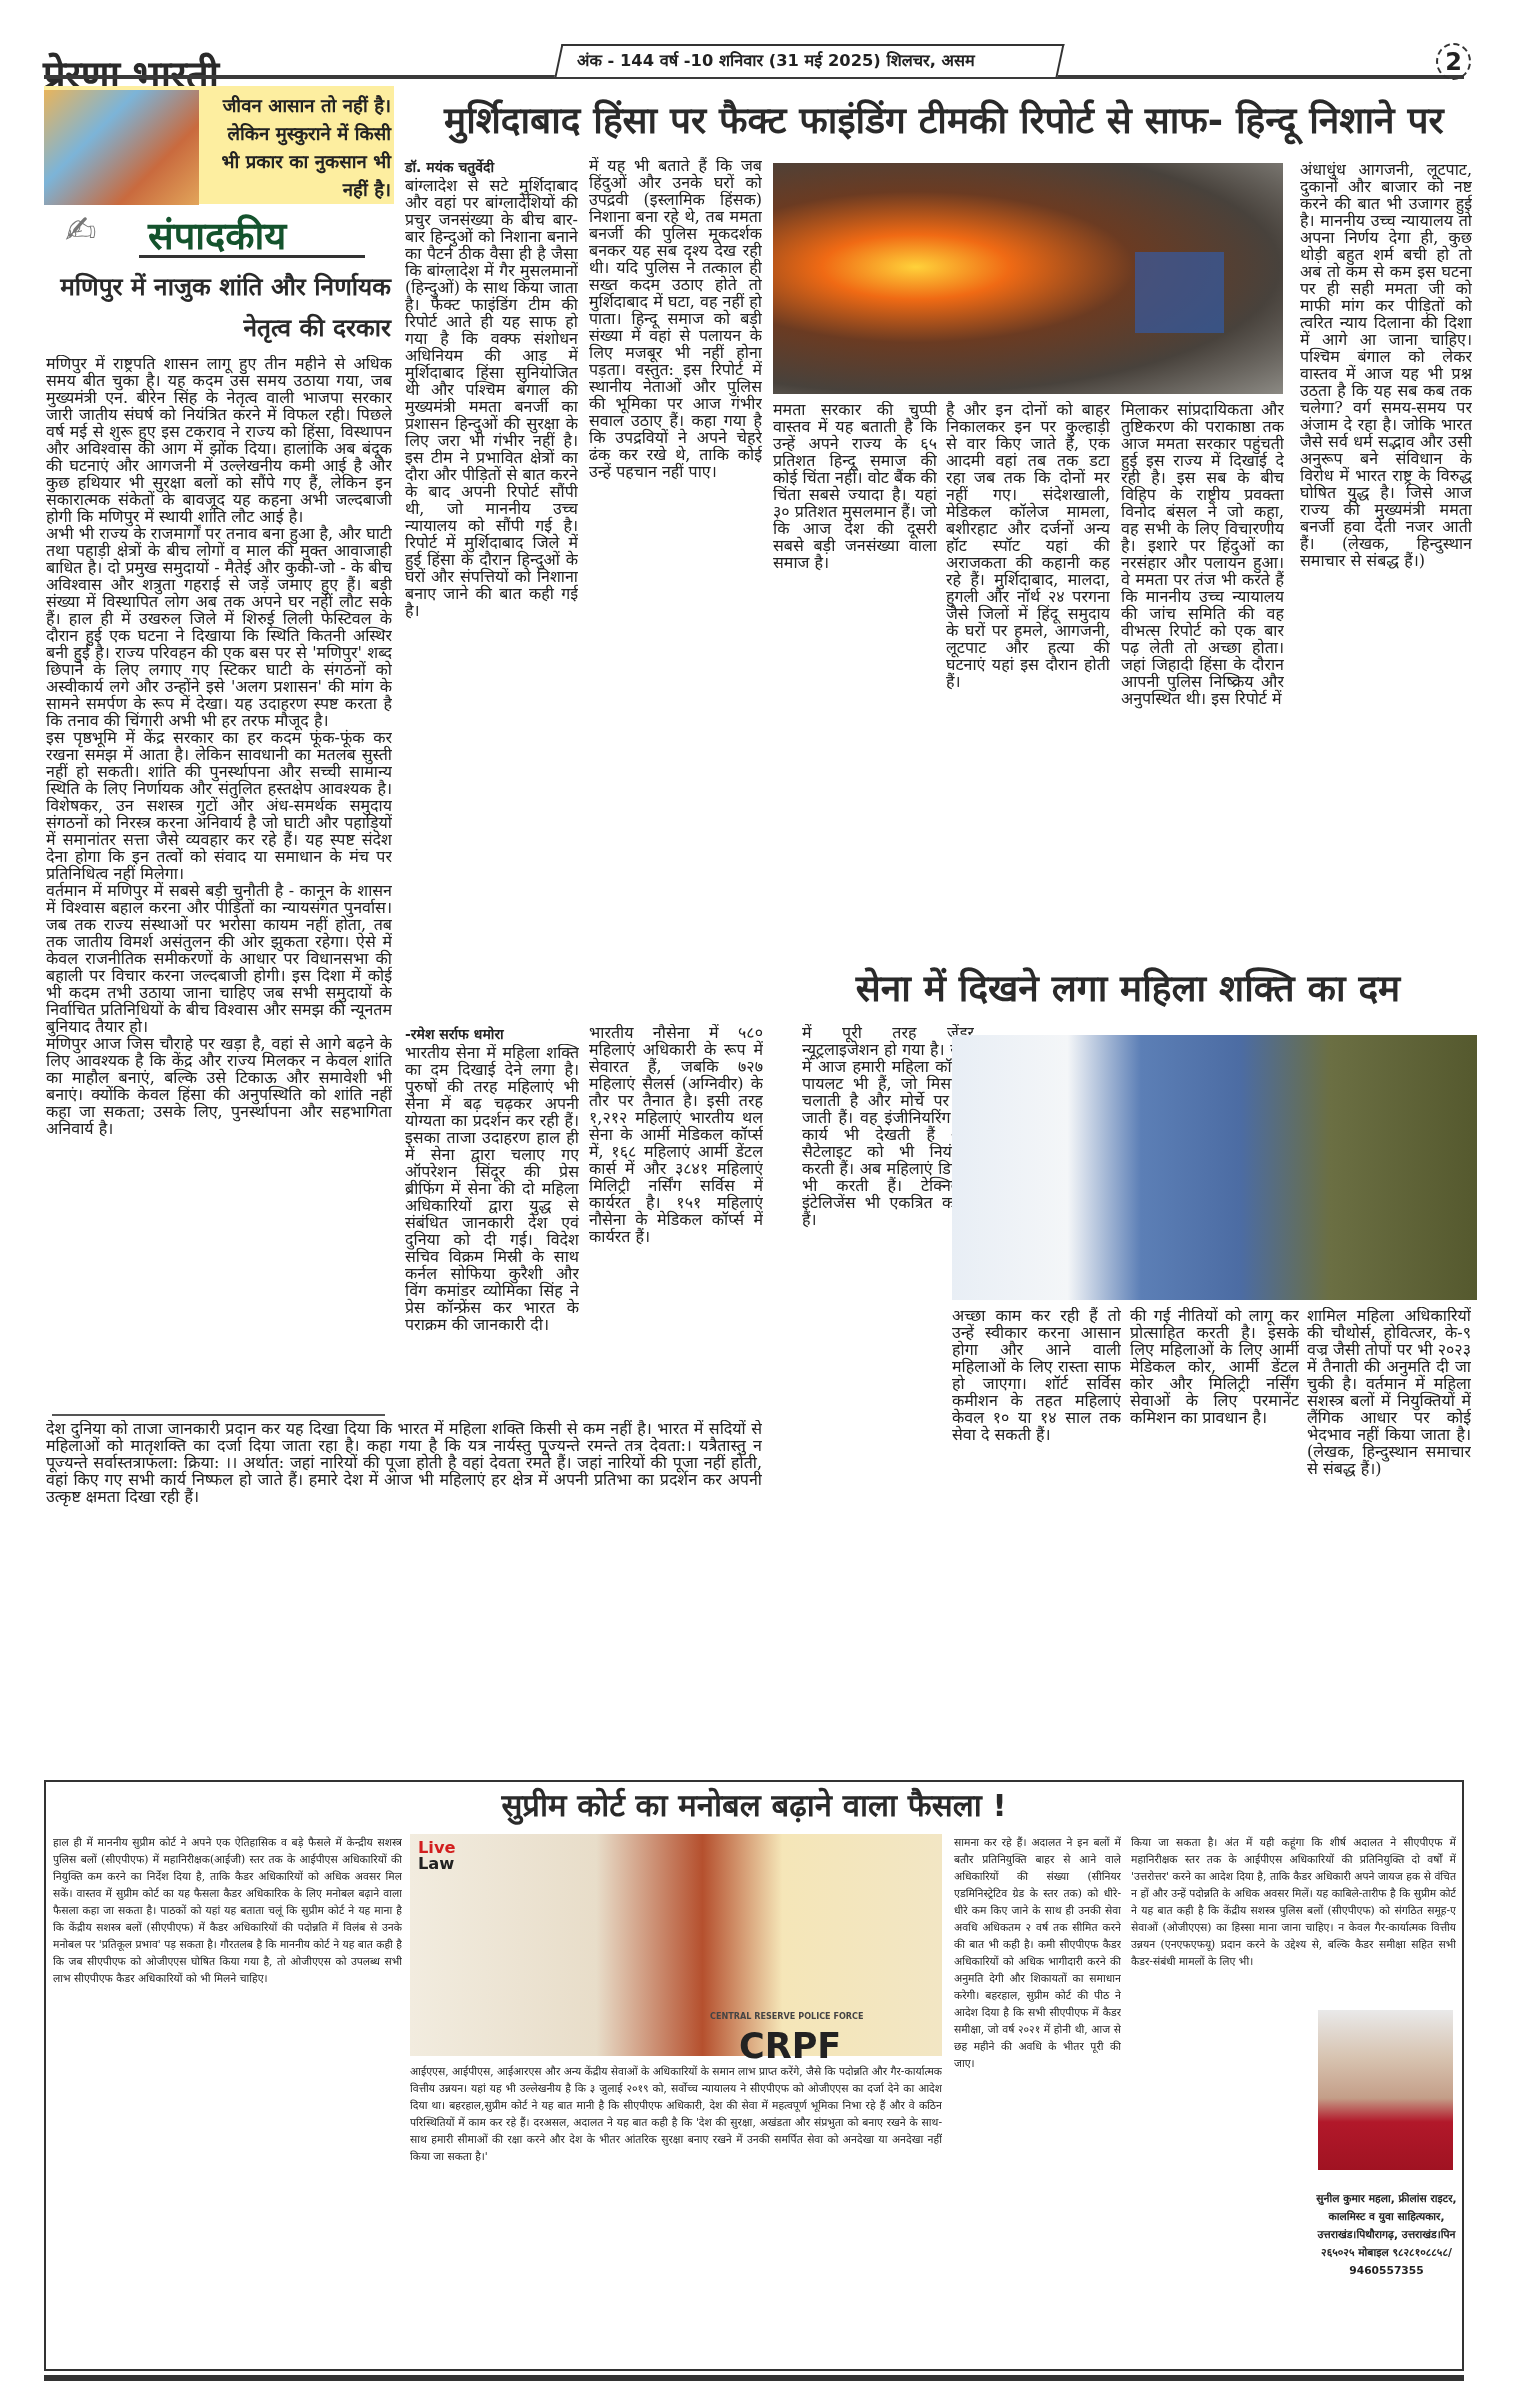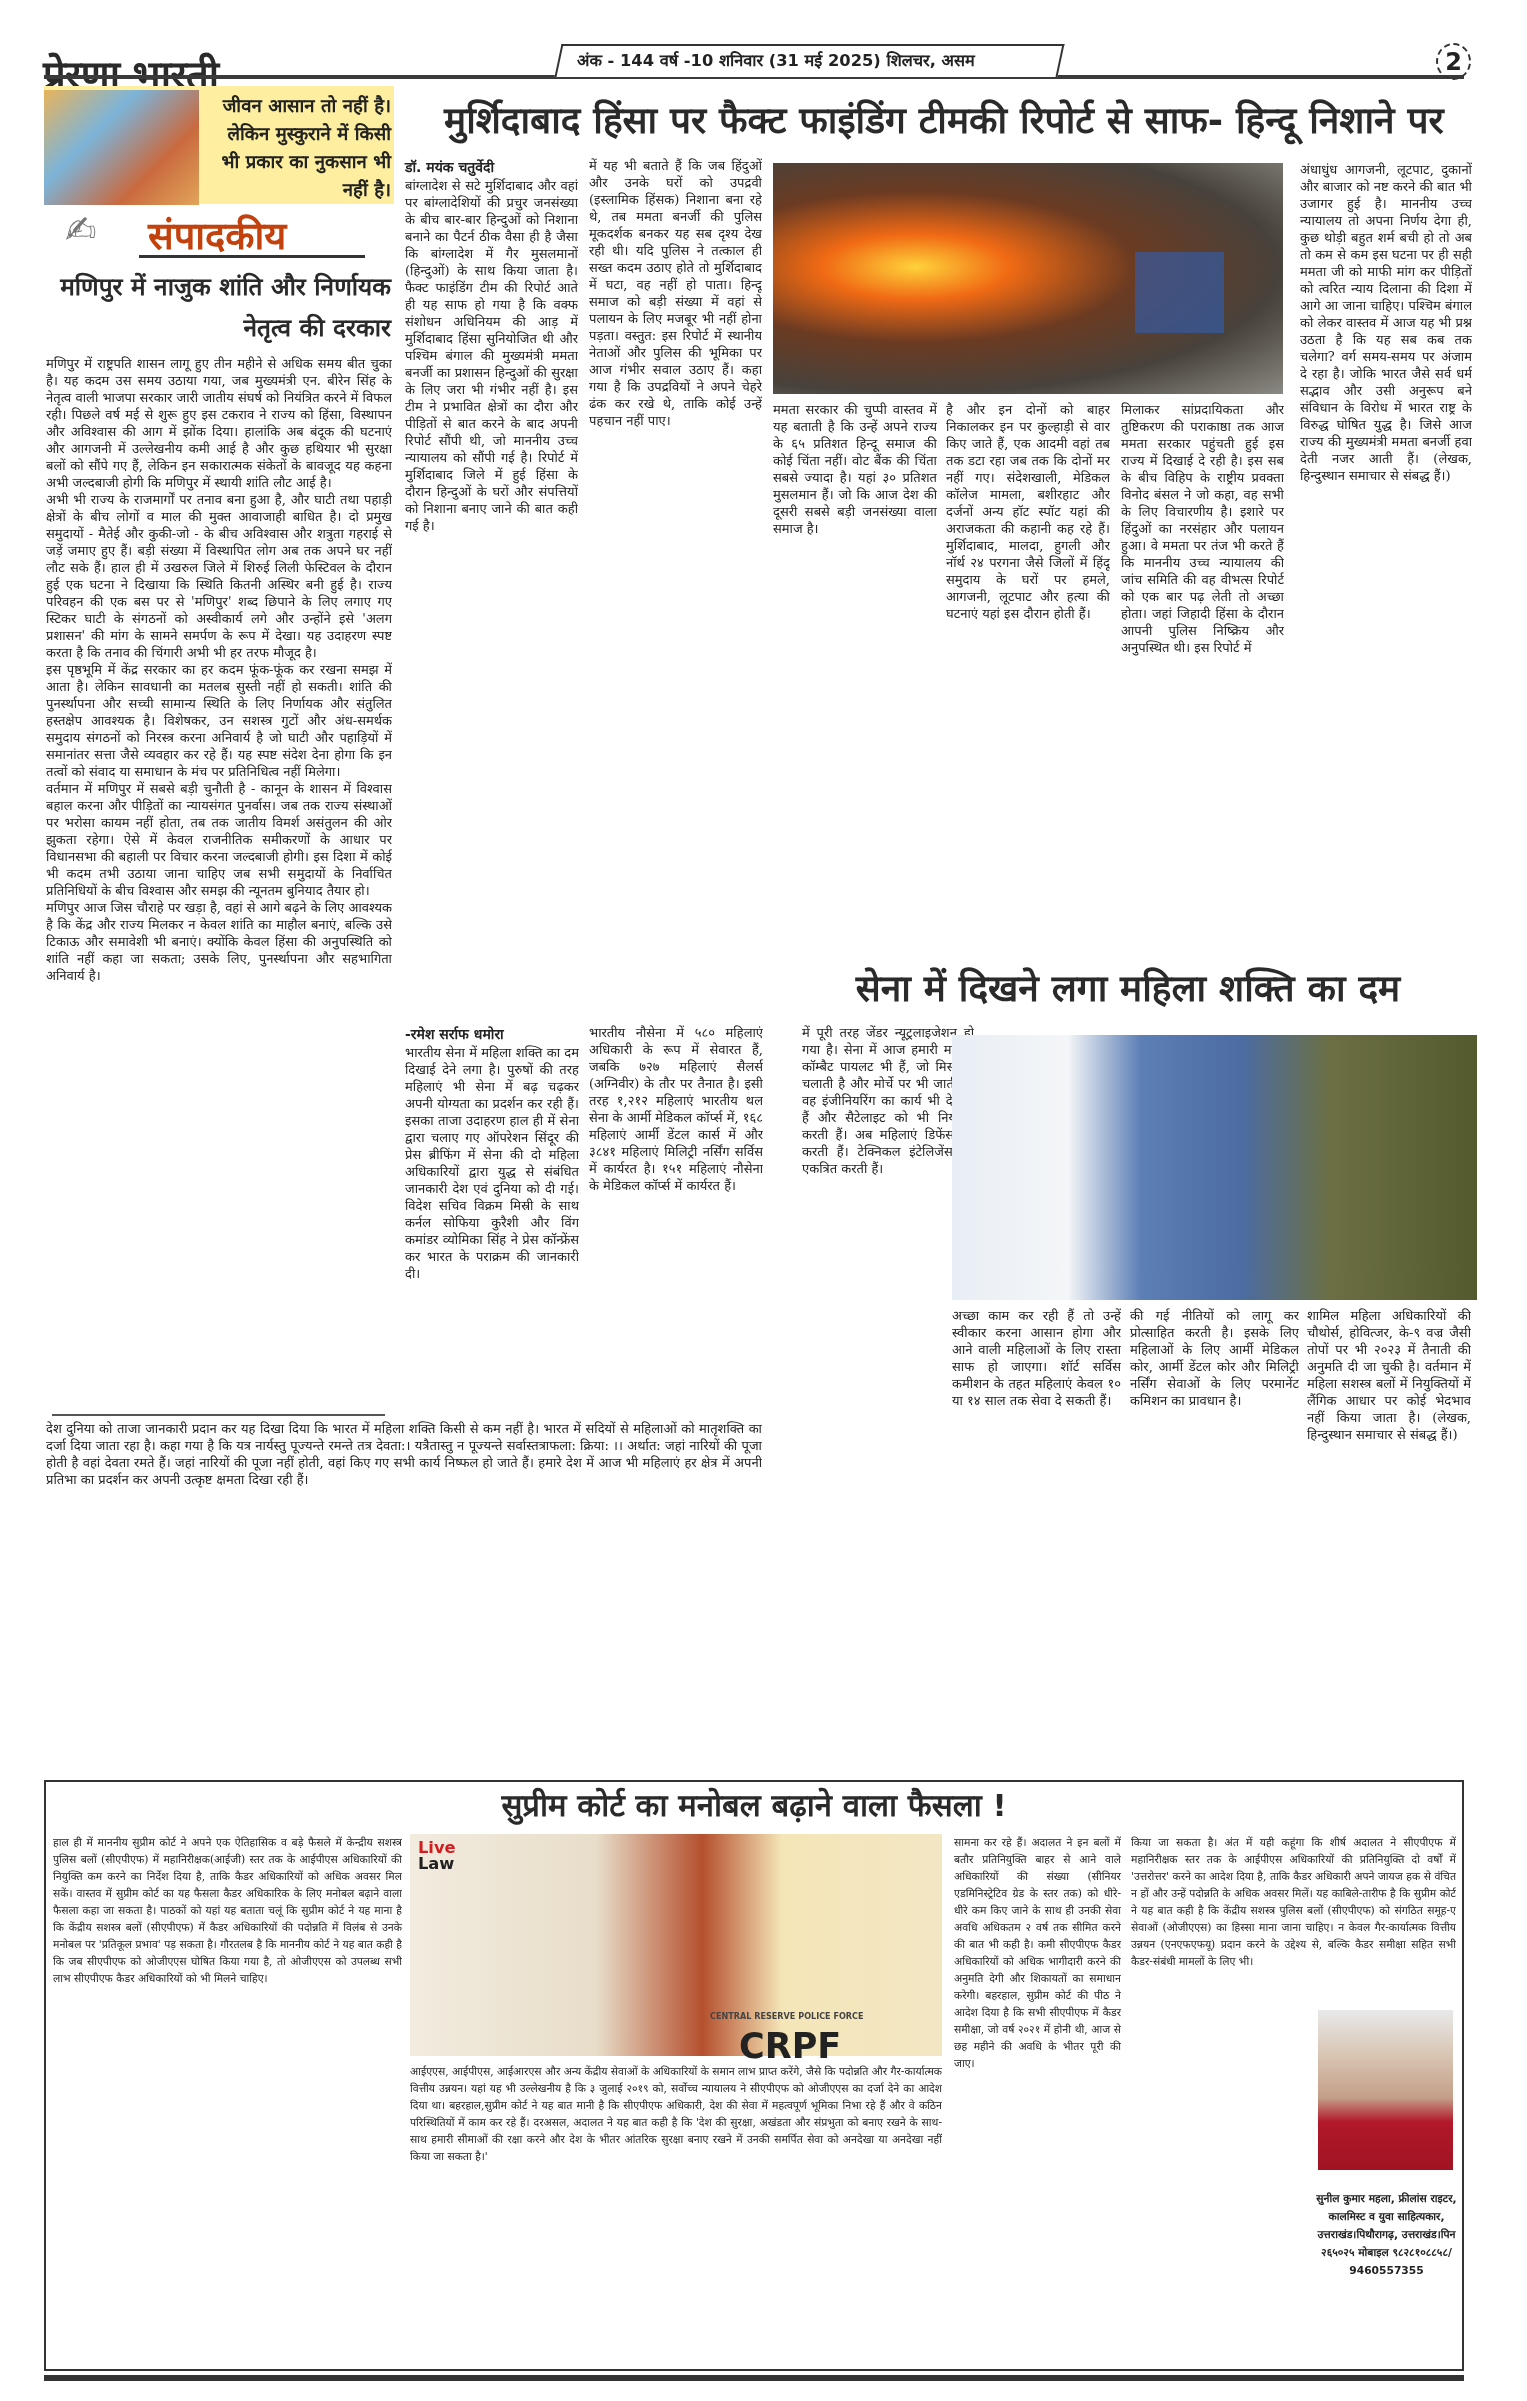--- a/index.html
+++ b/index.html
@@ -7,24 +7,24 @@
   .abs { position: absolute; }
   .masthead-title { left: 43px; top: 46px; font-size: 40px; font-weight: bold; color: #2a2a2a; font-family: "DejaVu Serif", serif; letter-spacing: -0.7px; }
   .masthead-rule { left: 44px; top: 75px; width: 1420px; height: 4.4px; background: #3a3a3a; }
   .issue-box { left: 558px; top: 44px; width: 503px; height: 33px; border: 2.2px solid #333; border-bottom: none; background: #fff; transform: skewX(-12deg); }
   .issue-text { left: 577px; top: 49px; font-size: 16.3px; font-weight: bold; color: #222; }
   .page-num { left: 1436px; top: 43px; width: 35px; height: 37px; border: 2.2px dashed #333; border-radius: 50%; display: flex; align-items: center; justify-content: center; font-size: 24px; font-weight: bold; }
   .quote-box { left: 44px; top: 86px; width: 350px; height: 118px; background: #fdeea0; }
   .quote-img { left: 44px; top: 90px; width: 155px; height: 115px; background: linear-gradient(135deg,#e8b45c 0%,#7cb4d8 35%,#c96a3e 70%,#e2a55a 100%); }
   .quote-text { left: 208px; top: 92px; width: 183px; font-size: 18.5px; font-weight: bold; line-height: 28px; text-align: right; color: #222; }
   .edit-hand { left: 65px; top: 208px; width: 74px; height: 44px; font-size: 38px; color: #777; }
-  .edit-label { left: 148px; top: 208px; font-size: 38px; font-weight: bold; color: #c2410c; }
+  .edit-label { left: 148px; top: 208px; font-size: 38px; font-weight: bold; color: #14532d; }
   .edit-rule { left: 139px; top: 255px; width: 226px; height: 3px; background: #333; }
   .edit-headline { left: 44px; top: 266px; width: 347px; font-size: 24.4px; font-weight: bold; text-align: right; line-height: 41px; color: #2a2a2a; }
-  .col-text { font-size: 13px; line-height: 17px; text-align: justify; color: #222; font-family: "DejaVu Serif", serif; }
+  .col-text { font-size: 16px; line-height: 17px; text-align: justify; color: #222; font-family: "DejaVu Serif", serif; }
   .main-headline { left: 444px; top: 93px; width: 1028px; font-size: 37px; font-weight: bold; color: #2a2a2a; white-space: nowrap; }
   .byline { font-size: 14px; font-weight: bold; color: #222; }
   .photo-fire { left: 773px; top: 163px; width: 510px; height: 231px; background: radial-gradient(ellipse at 28% 45%, #ffd23a 0%, #f06a14 18%, #6b3b22 42%, #48423c 70%, #8c8a84 100%); }
   .photo-fire::after { content: ""; position: absolute; right: 59px; top: 89px; width: 89px; height: 81px; background: #2f5fb5; opacity: .6; }
   .sec-headline { left: 784px; top: 961px; width: 688px; font-size: 37px; font-weight: bold; color: #2a2a2a; text-align: center; white-space: nowrap; }
   .photo-women { left: 952px; top: 1035px; width: 525px; height: 265px; background: linear-gradient(90deg,#e8eef5 0%,#f4f6f8 22%,#5c7fb6 36%,#4c6ca3 55%,#6b6f43 72%,#55592e 100%); }
   .sc-frame { left: 44px; top: 1780px; width: 1420px; height: 591px; border: 2.2px solid #333; }
   .sc-headline { left: 44px; top: 1783px; width: 1420px; font-size: 31px; font-weight: bold; text-align: center; color: #2a2a2a; }
   .photo-sc { left: 410px; top: 1834px; width: 532px; height: 222px; background: linear-gradient(90deg,#f2ecdf 0%,#e8ddc9 35%,#b5502e 55%,#f5e6b8 70%,#f2e6c4 100%); }
   .livelaw { left: 418px; top: 1840px; font-size: 16.3px; font-weight: bold; line-height: 16.3px; }

